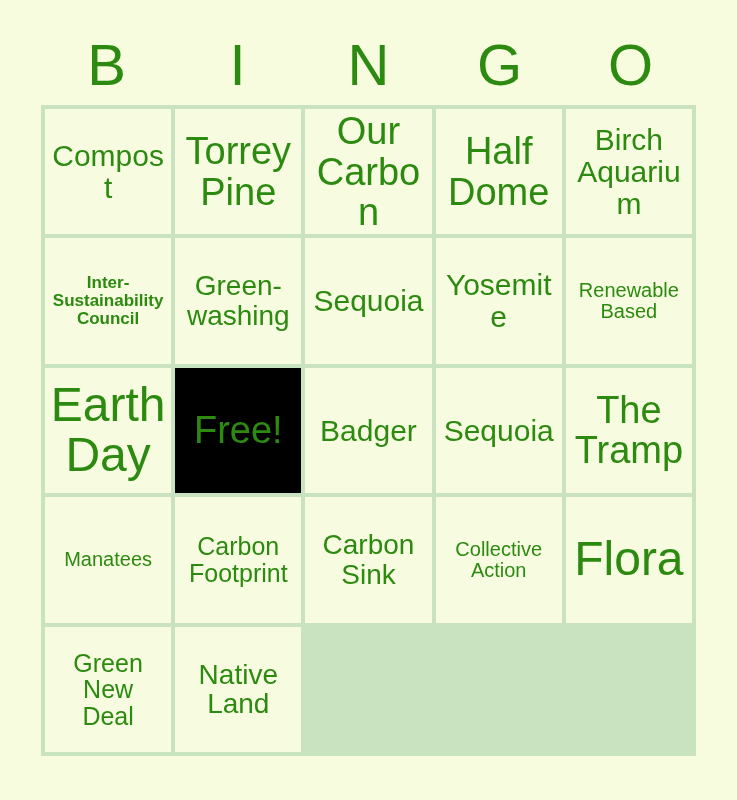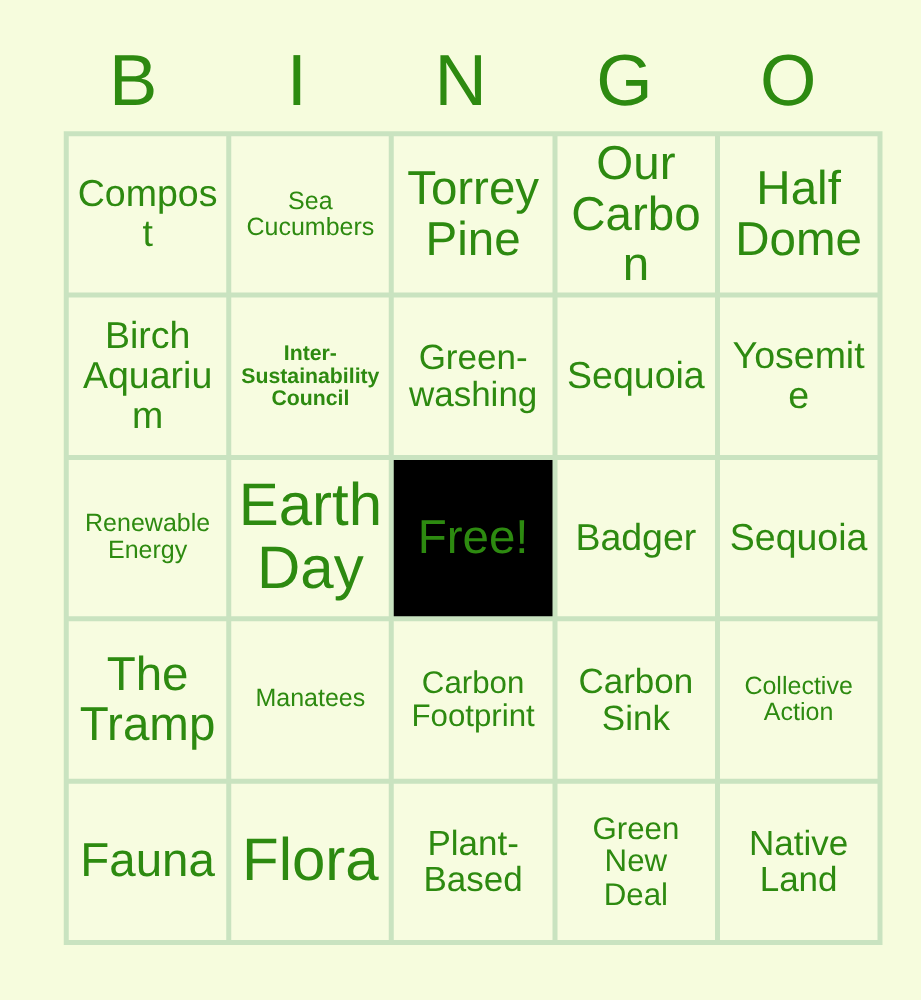--- a/index.html
+++ b/index.html
@@ -40,21 +40,21 @@
     font-size: 58px;
     line-height: 1;
     font-weight: 400;
     letter-spacing: 0;
     user-select: none;
   }
 
   
   #bingo-grid {
     position: absolute;
-    left: 51px;
+    left: 41px;
     top: 105px;
     width: 655px;
     height: 651px;
     box-sizing: border-box;
     background: #c9e3c0;
     display: grid;
     grid-template-columns: repeat(5, 1fr);
     grid-template-rows: repeat(5, 1fr);
     gap: 4px;
     padding: 4px;
@@ -102,24 +102,20 @@
       <div class="header-letter">I</div>
       <div class="header-letter">N</div>
       <div class="header-letter">G</div>
       <div class="header-letter">O</div>
     </div>
 
   <div id="bingo-grid">
       <div class="bingo-cell fs-l">
         <span class="cell-text">Compost</span>
       </div>
-      <div class="bingo-cell fs-s">
-        <span class="cell-text">Sea
-Cucumbers</span>
-      </div>
       <div class="bingo-cell fs-xxl">
         <span class="cell-text">Torrey
 Pine</span>
       </div>
       <div class="bingo-cell fs-xxl">
         <span class="cell-text">Our
 Carbon</span>
       </div>
       <div class="bingo-cell fs-xxl">
         <span class="cell-text">Half
@@ -139,21 +135,21 @@
 washing</span>
       </div>
       <div class="bingo-cell fs-l">
         <span class="cell-text">Sequoia</span>
       </div>
       <div class="bingo-cell fs-l">
         <span class="cell-text">Yosemite</span>
       </div>
       <div class="bingo-cell fs-s">
         <span class="cell-text">Renewable
-Energy</span>
+Based</span>
       </div>
       <div class="bingo-cell fs-huge">
         <span class="cell-text">Earth
 Day</span>
       </div>
       <div class="bingo-cell fs-xxl free">
         <span class="cell-text">Free!</span>
       </div>
       <div class="bingo-cell fs-l">
         <span class="cell-text">Badger</span>
@@ -173,29 +169,22 @@
 Footprint</span>
       </div>
       <div class="bingo-cell fs-xl">
         <span class="cell-text">Carbon
 Sink</span>
       </div>
       <div class="bingo-cell fs-s">
         <span class="cell-text">Collective
 Action</span>
       </div>
-      <div class="bingo-cell fs-xxl">
-        <span class="cell-text">Fauna</span>
-      </div>
       <div class="bingo-cell fs-huge">
         <span class="cell-text">Flora</span>
-      </div>
-      <div class="bingo-cell fs-xl">
-        <span class="cell-text">Plant-
-Based</span>
       </div>
       <div class="bingo-cell fs-m">
         <span class="cell-text">Green
 New
 Deal</span>
       </div>
       <div class="bingo-cell fs-xl">
         <span class="cell-text">Native
 Land</span>
       </div>

